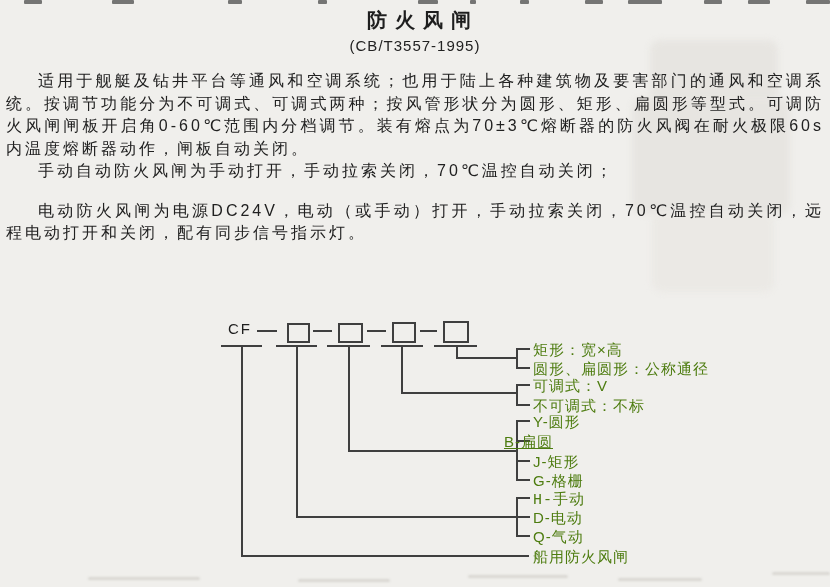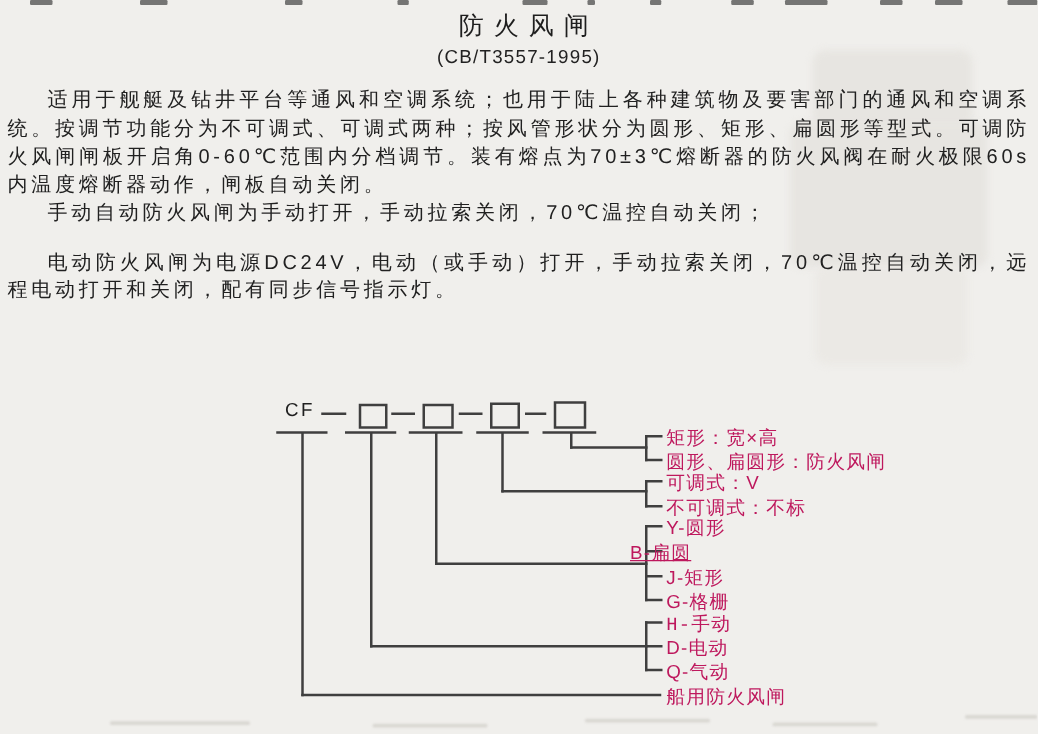--- a/index.html
+++ b/index.html
@@ -11,41 +11,41 @@
   }
   .layer{position:absolute;inset:0;}
   
   .ghost{position:absolute;background:#e7e5e1;border-radius:10px;filter:blur(3px);}
   .ghost.light{background:#ebe9e5;}
   .edge-mark{position:absolute;top:0;height:4px;background:#565656;opacity:.8;border-radius:1px;}
   .bleed{position:absolute;height:3px;background:#d9d7d2;border-radius:2px;filter:blur(1px);}
   
   .title{
     position:absolute;top:7px;left:16px;right:0;text-align:center;
-    font-size:20px;font-weight:normal;letter-spacing:8px;color:#1e1e1e;
+    font-size:20px;font-weight:bold;letter-spacing:8px;color:#1e1e1e;
   }
   .subtitle{
     position:absolute;top:37px;left:0;right:0;text-align:center;
     font-size:15px;letter-spacing:1px;color:#222;
   }
   
   .bodytext{
     position:absolute;top:70px;left:6px;right:6px;
     font-size:16px;line-height:22.5px;letter-spacing:3px;
     text-align:justify;color:#212121;
   }
   .bodytext p{margin:0;text-indent:2em;}
   .bodytext p.gap{margin-top:17px;}
   
   .diagram{position:absolute;inset:0;}
   .hl{position:absolute;height:2px;background:#3f3f3f;}
   .vl{position:absolute;width:2px;background:#3f3f3f;}
   .codebox{position:absolute;border:2px solid #3f3f3f;background:transparent;}
   .cflabel{position:absolute;font-size:15px;letter-spacing:2px;color:#1f1f1f;}
-  .dlabel{position:absolute;font-size:15px;letter-spacing:1px;color:#be185d;white-space:nowrap;}
+  .dlabel{position:absolute;font-size:15px;letter-spacing:1px;color:#4d7c0f;white-space:nowrap;}
 </style>
 </head>
 <body>
 
 <div class="layer">
   <div class="ghost" style="left:650px;top:40px;width:128px;height:62px;"></div>
   <div class="ghost" style="left:632px;top:98px;width:158px;height:116px;"></div>
   <div class="ghost light" style="left:652px;top:212px;width:122px;height:80px;"></div>
   <div class="edge-mark" style="left:24px;width:18px;"></div>
   <div class="edge-mark" style="left:112px;width:22px;"></div>
@@ -118,21 +118,21 @@
   <div class="hl" style="left:516px;top:404px;width:14px;"></div>
   <div class="hl" style="left:516px;top:420px;width:14px;"></div>
   <div class="hl" style="left:516px;top:440px;width:14px;"></div>
   <div class="hl" style="left:516px;top:460px;width:14px;"></div>
   <div class="hl" style="left:516px;top:479px;width:14px;"></div>
   <div class="hl" style="left:516px;top:497px;width:14px;"></div>
   <div class="hl" style="left:516px;top:516px;width:14px;"></div>
   <div class="hl" style="left:516px;top:535px;width:14px;"></div>
 
   <div class="dlabel" style="left:533px;top:341px;">矩形：宽×高</div>
-  <div class="dlabel" style="left:533px;top:360px;">圆形、扁圆形：防火风闸</div>
+  <div class="dlabel" style="left:533px;top:360px;">圆形、扁圆形：公称通径</div>
   <div class="dlabel" style="left:533px;top:377px;">可调式：V</div>
   <div class="dlabel" style="left:533px;top:397px;">不可调式：不标</div>
   <div class="dlabel" style="left:533px;top:413px;">Y-圆形</div>
   <div class="dlabel" style="left:504px;top:433px;text-decoration:underline;">B-扁圆</div>
   <div class="dlabel" style="left:533px;top:453px;">J-矩形</div>
   <div class="dlabel" style="left:533px;top:472px;">G-格栅</div>
   <div class="dlabel" style="left:533px;top:490px;font-family:Liberation Mono, monospace;">H-手动</div>
   <div class="dlabel" style="left:533px;top:509px;">D-电动</div>
   <div class="dlabel" style="left:533px;top:528px;">Q-气动</div>
   <div class="dlabel" style="left:533px;top:548px;">船用防火风闸</div>

